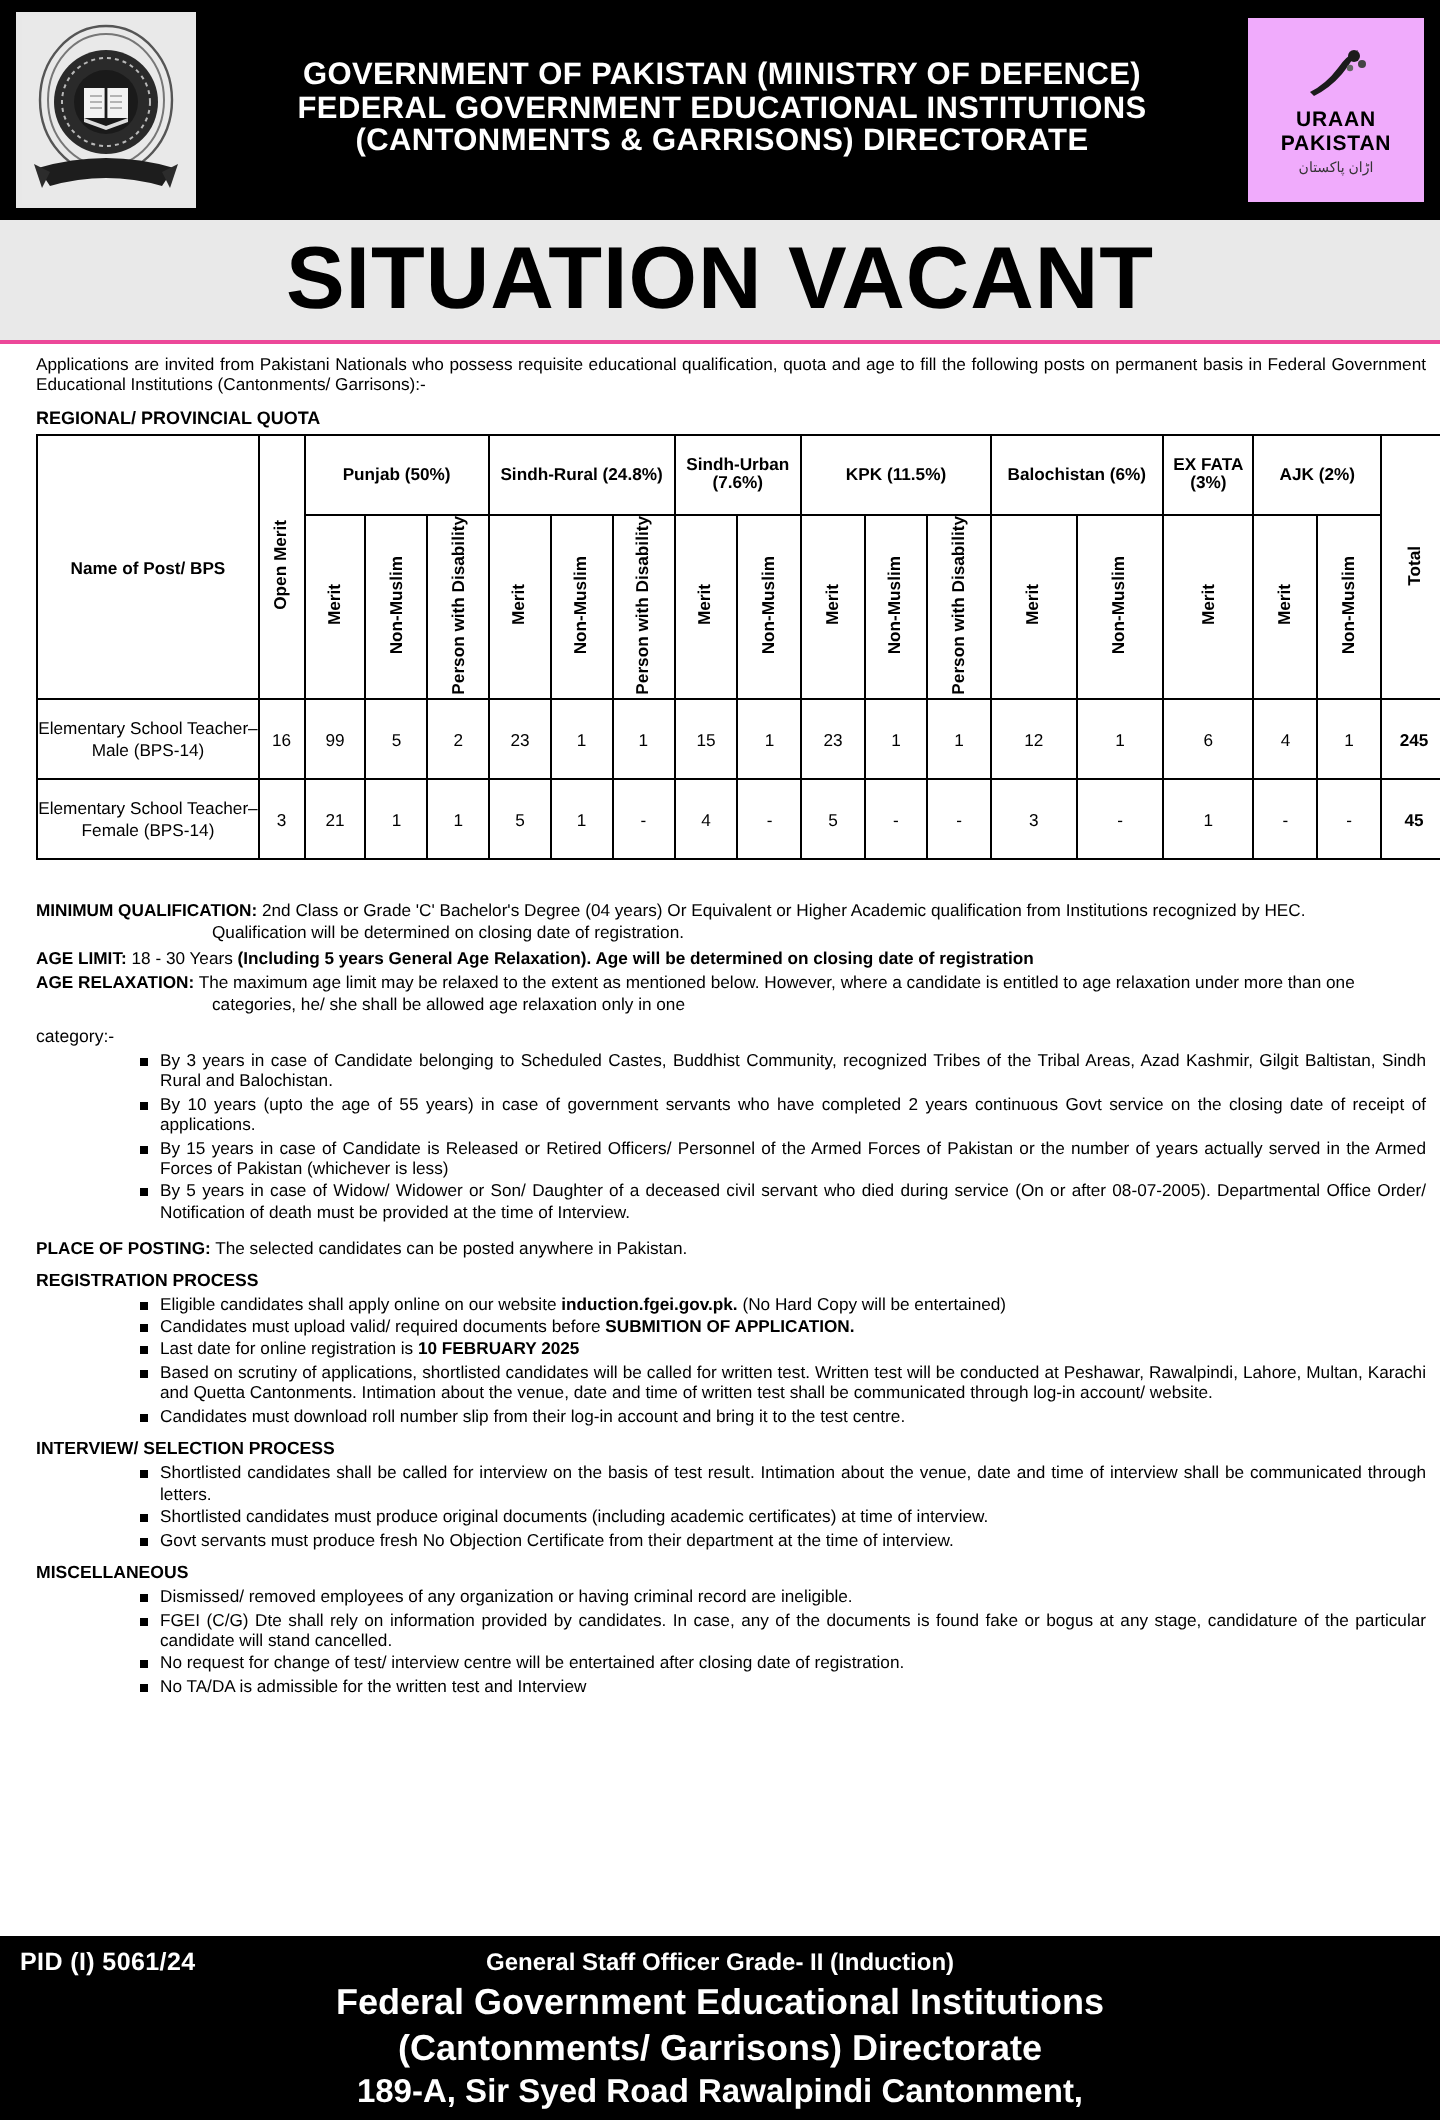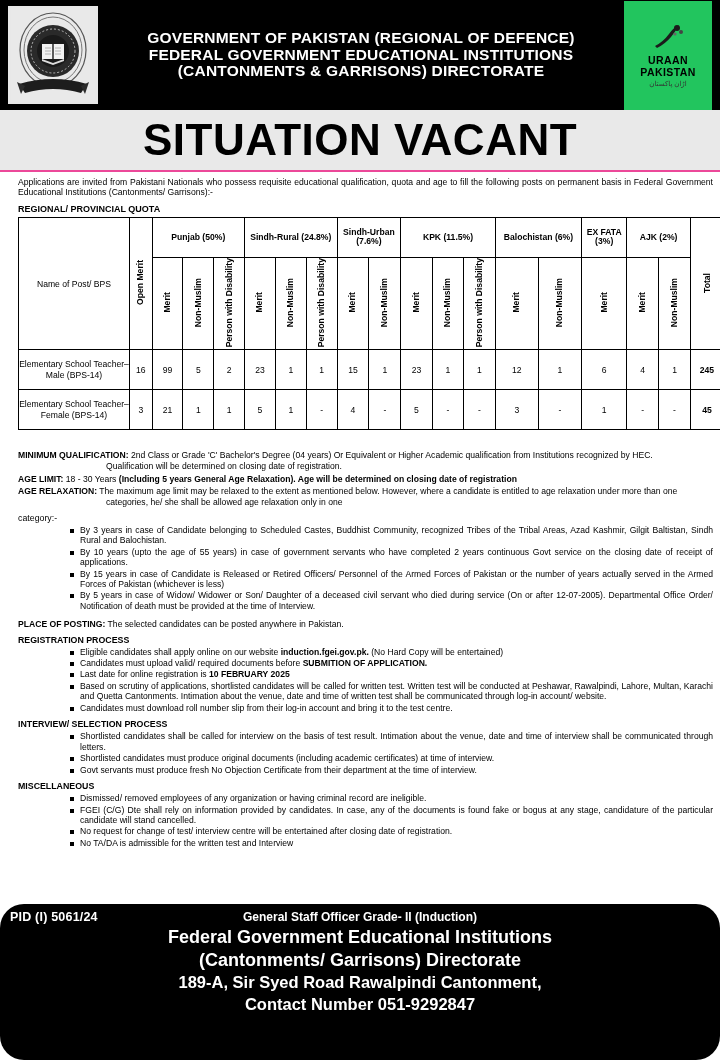--- a/index.html
+++ b/index.html
@@ -28,21 +28,21 @@
   .masthead-text {
     flex: 1 1 auto; text-align: center; padding: 0 6px;
     line-height: 1.08;
   }
   .mh1 { font-size: 15.5px; font-weight: bold; letter-spacing: .2px; white-space: nowrap; }
   .mh2 { font-size: 15.5px; font-weight: bold; letter-spacing: .2px; white-space: nowrap; }
   .mh3 { font-size: 15.5px; font-weight: bold; letter-spacing: .2px; white-space: nowrap; }
   .mh4 { font-size: 13.5px; font-weight: normal; letter-spacing: .3px; white-space: nowrap; margin-top: 1px; }
 
   .uraan-box {
-    width: 88px; height: 109px; background: #22c55e; color: #000;
+    width: 88px; height: 92px; background: #f0abfc; color: #000;
     flex: 0 0 88px; display: flex; flex-direction: column;
     align-items: center; justify-content: center; padding: 4px 2px;
   }
   .uraan-mark { width: 34px; height: 30px; display: block; }
   .uraan-l1 { font-size: 10.5px; font-weight: bold; letter-spacing: .4px; margin-top: 2px; }
   .uraan-l2 { font-size: 10.5px; font-weight: bold; letter-spacing: .4px; }
   .uraan-urdu { font-size: 7px; margin-top: 2px; letter-spacing: .2px; color: #333; }
 
   
   .vacant-wrap {
@@ -72,21 +72,21 @@
   th.vert {
     height: 80px; font-weight: bold; font-size: 8.8px;
     white-space: nowrap; padding: 0;
   }
   th.vert > span {
     display: inline-block;
     writing-mode: vertical-rl; transform: rotate(180deg);
     text-align: left; line-height: 1.05;
   }
   th.namehead {
-    font-weight: normal; font-size: 10px; text-align: left;
+    font-weight: bold; font-size: 10px; text-align: left;
     padding: 0 0 0 6px; vertical-align: middle;
   }
   th.total-vert { font-weight: bold; font-size: 9.4px; }
   th.total-vert > span {
     display: inline-block; writing-mode: vertical-rl; transform: rotate(180deg);
   }
   td.postname {
     text-align: left; font-size: 9.4px; line-height: 1.22;
     padding: 3px 4px 3px 6px;
   }
@@ -109,22 +109,22 @@
   ul.bul > li:before {
     content: ""; position: absolute; left: 0; top: 4px;
     width: 4px; height: 4px; background: #000;
   }
   .b { font-weight: bold; }
 
   .posting-line { margin-top: 7px; font-size: 8.6px; }
 
   
   .footer {
-    position: absolute; left: 0; bottom: 0; width: 720px; height: 156px;
-    background: #000; color: #fff; border-radius: 24px;
+    position: absolute; left: 0; bottom: 0; width: 720px; height: 92px;
+    background: #000; color: #fff;
   }
   .pid {
     position: absolute; left: 10px; top: 6px;
     font-size: 12.5px; font-weight: bold; letter-spacing: .2px;
   }
   .foot-center {
     position: absolute; left: 0; right: 0; top: 6px;
     text-align: center; line-height: 1.3;
   }
   .fc1 { font-size: 12px; font-weight: bold; }
@@ -158,21 +158,21 @@
           <line x1="44" y1="46" x2="50" y2="46" stroke="#999" stroke-width="0.7"></line>
           <path d="M31 51 L42 55 L53 51 L53 53 L42 57 L31 53 Z" fill="#ddd"></path>
           <path d="M8 76 q34 -10 68 0 l-6 9 q-28 -8 -56 0 z" fill="#1d1d1d"></path>
           <path d="M6 74 l8 4 l-4 8 z" fill="#2c2c2c"></path>
           <path d="M78 74 l-8 4 l4 8 z" fill="#2c2c2c"></path>
         </g>
       </svg>
     </div>
 
     <div class="masthead-text">
-      <div class="mh1">GOVERNMENT OF PAKISTAN (REGIONAL OF DEFENCE)</div>
+      <div class="mh1">GOVERNMENT OF PAKISTAN (MINISTRY OF DEFENCE)</div>
       <div class="mh2">FEDERAL GOVERNMENT EDUCATIONAL INSTITUTIONS</div>
       <div class="mh3">(CANTONMENTS &amp; GARRISONS) DIRECTORATE</div>
     </div>
 
     <div class="uraan-box">
       <svg class="uraan-mark" viewBox="0 0 34 30">
         <path d="M4 24 Q12 20 18 12 Q22 6 28 3 Q24 10 20 15 Q14 22 6 26 Z" fill="#1b1b1b"></path>
         <circle cx="26" cy="6" r="3" fill="#1b1b1b"></circle>
         <circle cx="30" cy="10" r="2" fill="#444"></circle>
         <circle cx="24" cy="12" r="1.6" fill="#666"></circle>
@@ -296,21 +296,21 @@
       <span>The maximum age limit may be relaxed to the extent as mentioned below. However, where a candidate is entitled to age relaxation under more than one</span>
       <div class="indent-blk">categories, he/ she shall be allowed age relaxation only in one</div>
     </div>
 
     <div class="cat-word">category:-</div>
 
     <ul class="bul mid">
       <li>By 3 years in case of Candidate belonging to Scheduled Castes, Buddhist Community, recognized Tribes of the Tribal Areas, Azad Kashmir, Gilgit Baltistan, Sindh Rural and Balochistan.</li>
       <li>By 10 years (upto the age of 55 years) in case of government servants who have completed 2 years continuous Govt service on the closing date of receipt of applications.</li>
       <li>By 15 years in case of Candidate is Released or Retired Officers/ Personnel of the Armed Forces of Pakistan or the number of years actually served in the Armed Forces of Pakistan (whichever is less)</li>
-      <li>By 5 years in case of Widow/ Widower or Son/ Daughter of a deceased civil servant who died during service (On or after 12-07-2005). Departmental Office Order/ Notification of death must be provided at the time of Interview.</li>
+      <li>By 5 years in case of Widow/ Widower or Son/ Daughter of a deceased civil servant who died during service (On or after 08-07-2005). Departmental Office Order/ Notification of death must be provided at the time of Interview.</li>
     </ul>
 
     <div class="posting-line">
       <span class="lbl">PLACE OF POSTING:</span>
       <span>The selected candidates can be posted anywhere in Pakistan.</span>
     </div>
 
     <div class="sec-head">REGISTRATION PROCESS</div>
     <ul class="bul mid">
       <li>

